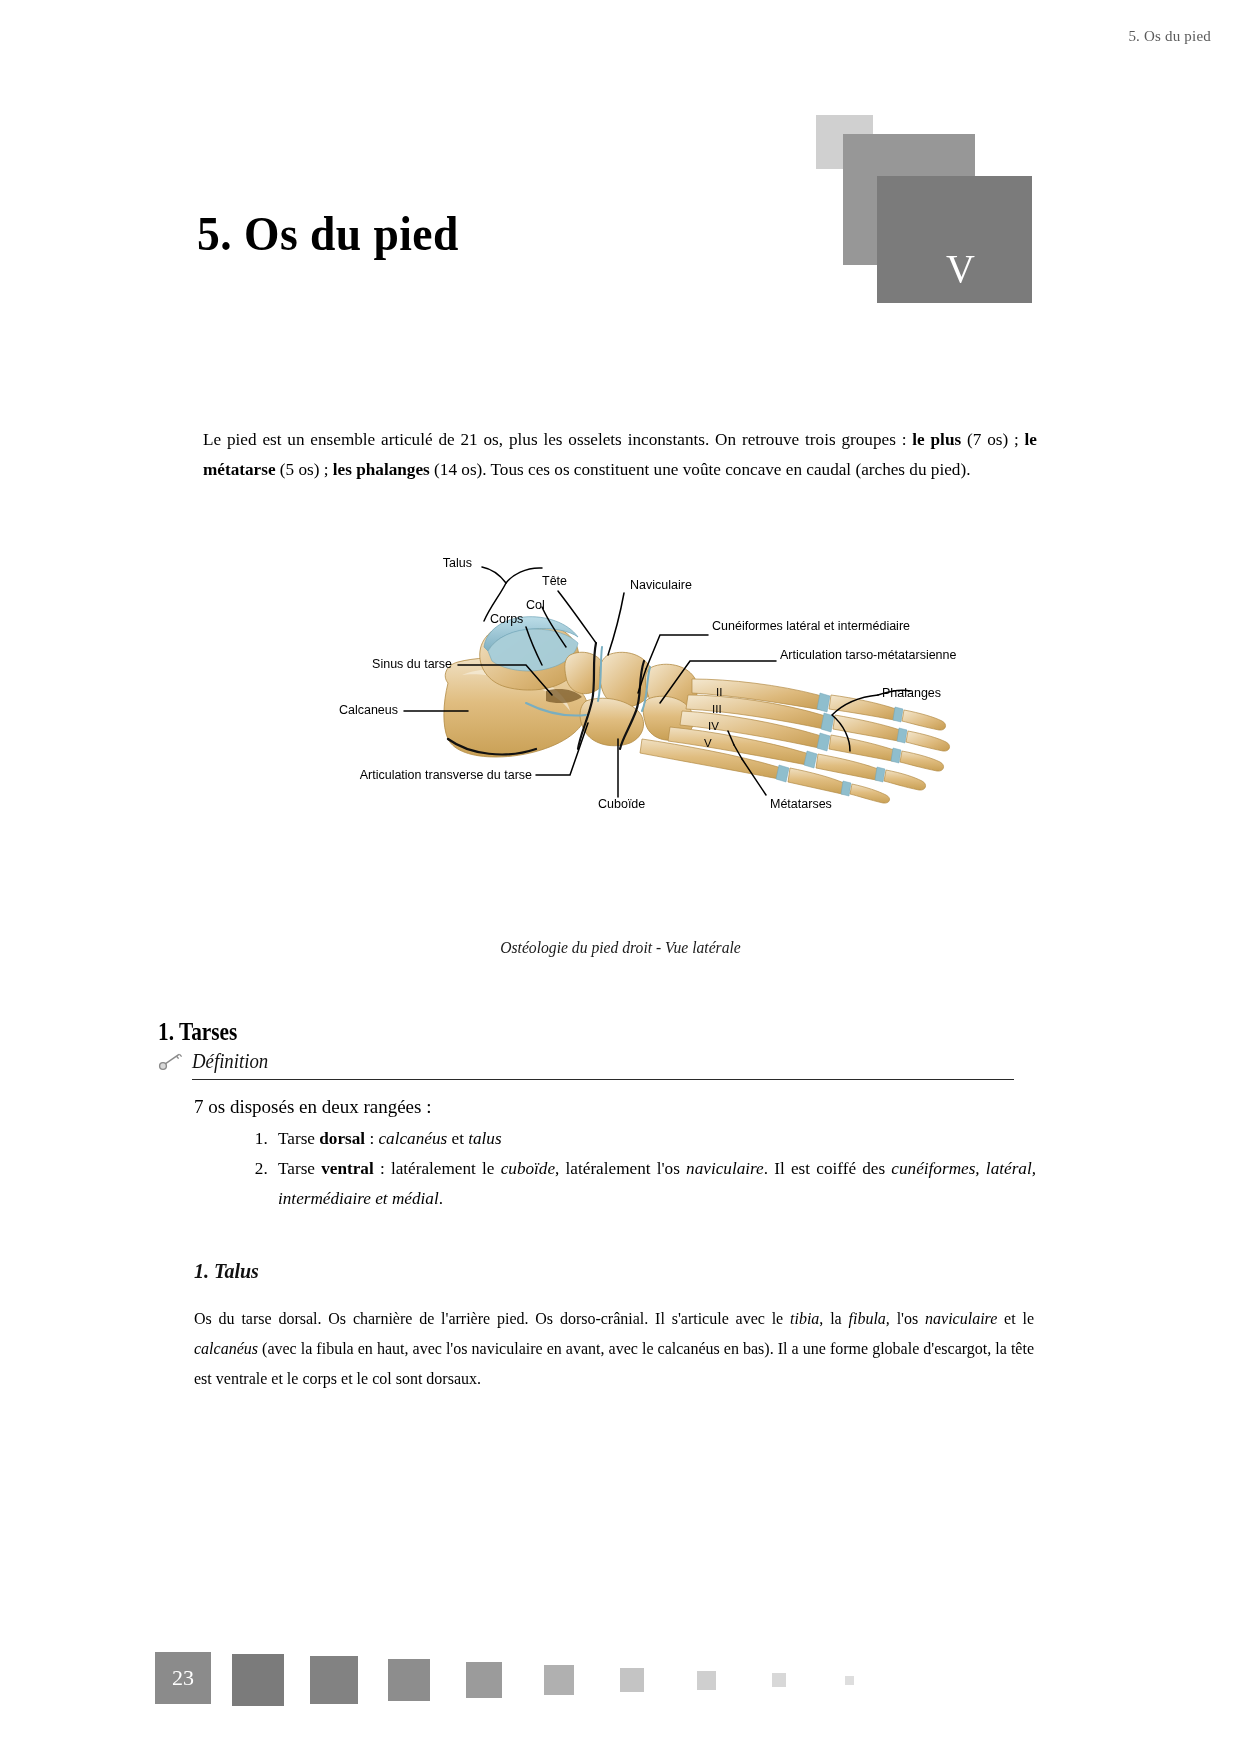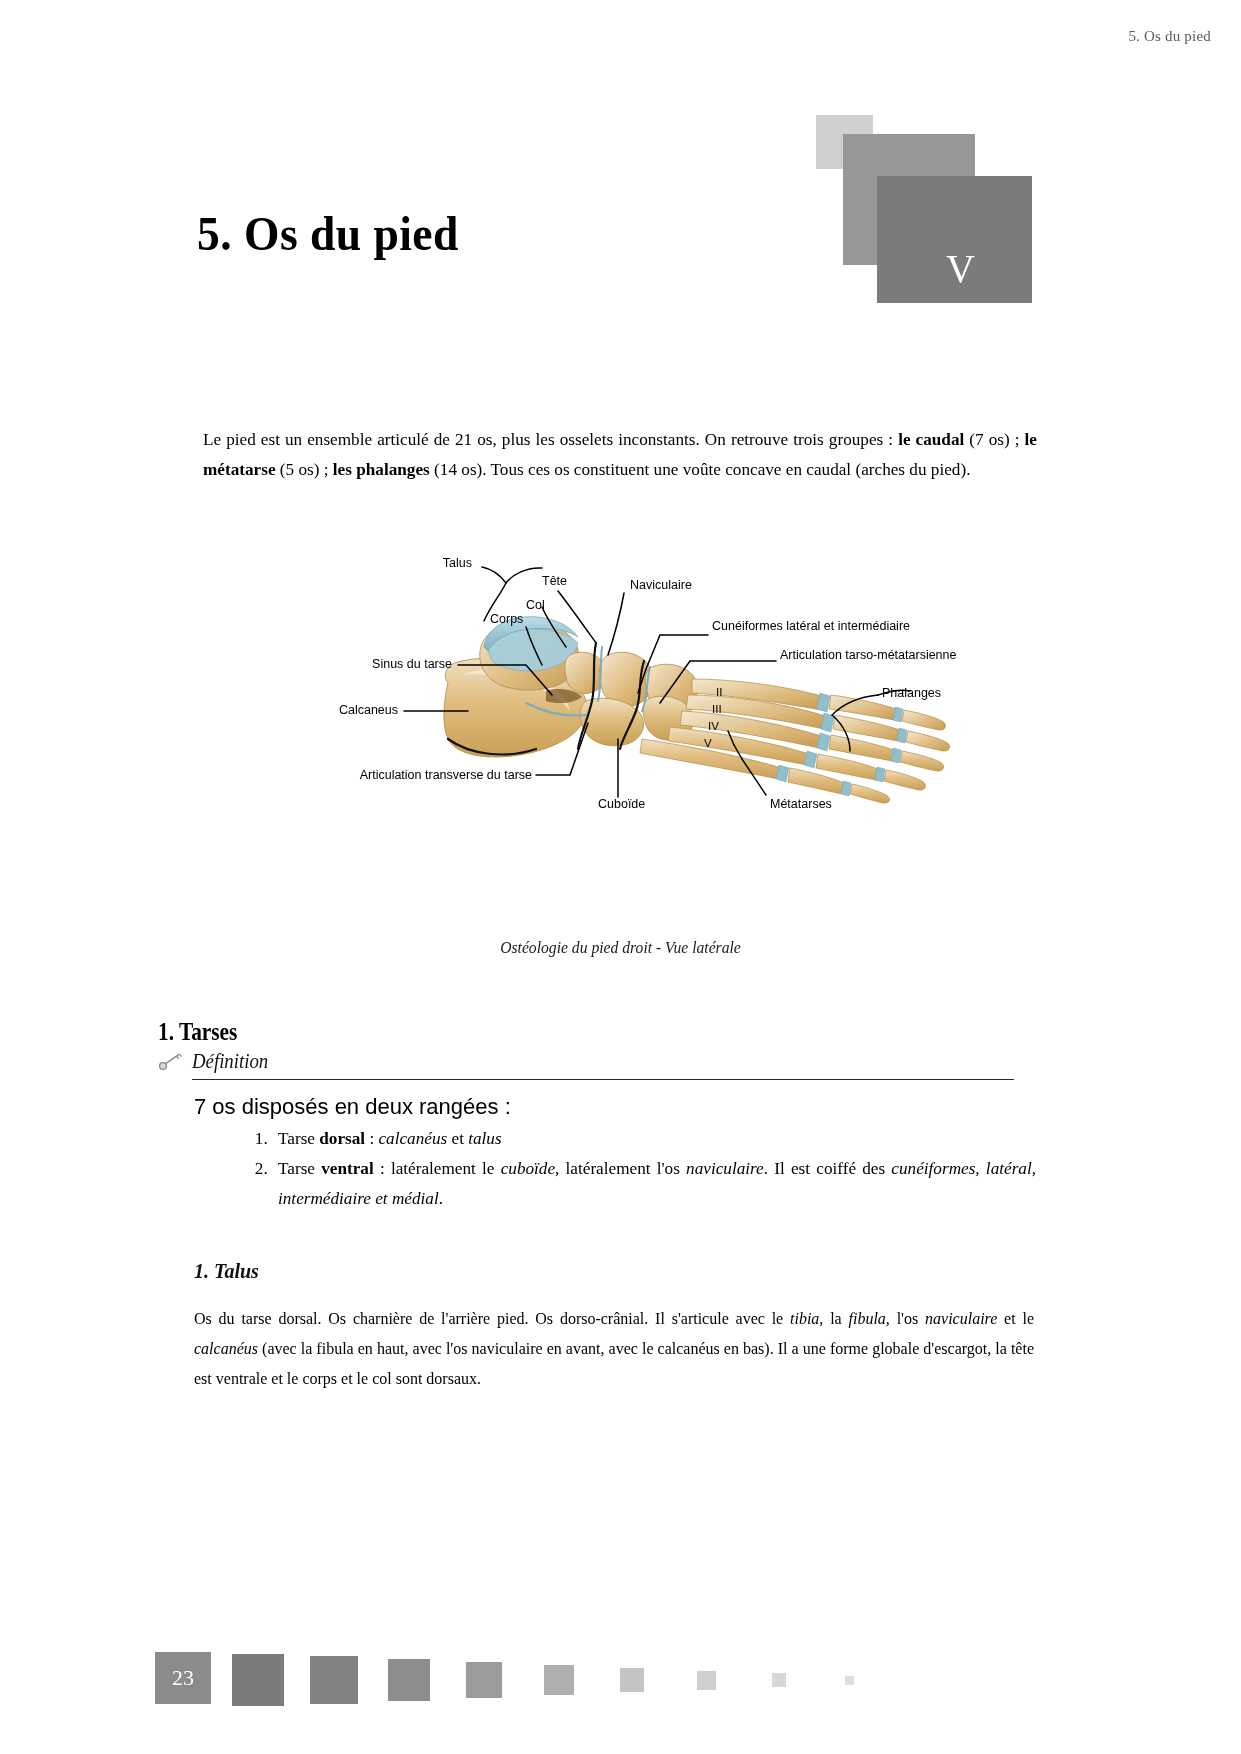--- a/index.html
+++ b/index.html
@@ -115,22 +115,22 @@
   #definition-rule {
     margin-top: 3px;
     margin-left: 34px;
     border-bottom: 1.3px solid #2a2a2a;
     width: 822px;
   }
 
   #definition-lead {
     position: absolute;
     left: 194px; top: 1092px; width: 840px;
-    font-family: Liberation Sans, sans-serif;
-    font-size: 22px;
+    font-family: Liberation Serif, serif;
+    font-size: 19px;
     line-height: 30px;
   }
 
   #tarse-list {
     position: absolute;
     left: 228px; top: 1124px; width: 808px;
     margin: 0; padding-left: 44px;
     font-family: "Liberation Serif", serif;
     font-size: 17.2px;
     line-height: 30px;
@@ -183,21 +183,21 @@
 
 <div id="deco-squares">
   <div class="deco-sq" id="deco-square-light" style="background: rgb(208, 208, 208);"></div>
   <div class="deco-sq" id="deco-square-mid" style="background: rgb(151, 151, 151);"></div>
   <div class="deco-sq" id="deco-square-dark" style="background: rgb(123, 123, 123);"></div>
   <div id="chapter-numeral">V</div>
 </div>
 
 <h1 id="chapter-title">5. Os du pied</h1>
 
-<p class="para" id="intro-paragraph"><span>Le pied est un ensemble articulé de 21 os, plus les osselets inconstants. On retrouve trois groupes : </span><b>le caudal</b><span> (7 os) ; </span><b>le métatarse</b><span> (5 os) ; </span><b>les phalanges</b><span> (14 os). Tous ces os constituent une voûte concave en caudal (arches du pied).</span></p>
+<p class="para" id="intro-paragraph"><span>Le pied est un ensemble articulé de 21 os, plus les osselets inconstants. On retrouve trois groupes : </span><b>le plus</b><span> (7 os) ; </span><b>le métatarse</b><span> (5 os) ; </span><b>les phalanges</b><span> (14 os). Tous ces os constituent une voûte concave en caudal (arches du pied).</span></p>
 
 <div id="figure-block">
 <svg id="figure-svg" width="660" height="290" viewBox="0 0 660 290" xmlns="http://www.w3.org/2000/svg">
   <defs>
     <linearGradient id="boneGrad" x1="0" y1="0" x2="0" y2="1">
       <stop offset="0%" stop-color="#f0e0c2"></stop>
       <stop offset="45%" stop-color="#e0bd80"></stop>
       <stop offset="100%" stop-color="#c9a055"></stop>
     </linearGradient>
     <linearGradient id="boneGrad2" x1="0" y1="0" x2="1" y2="1">

